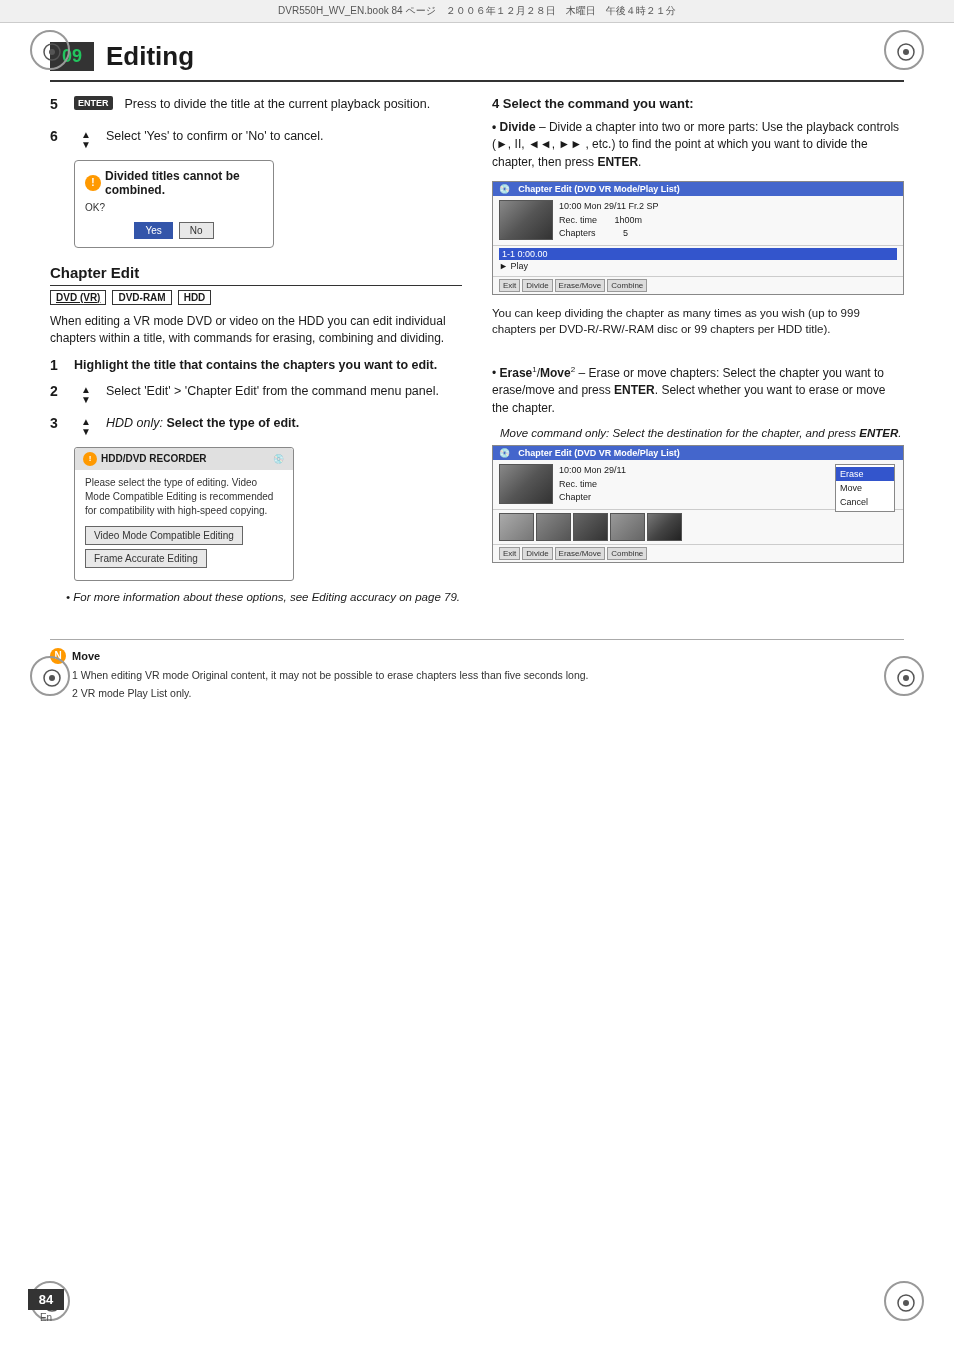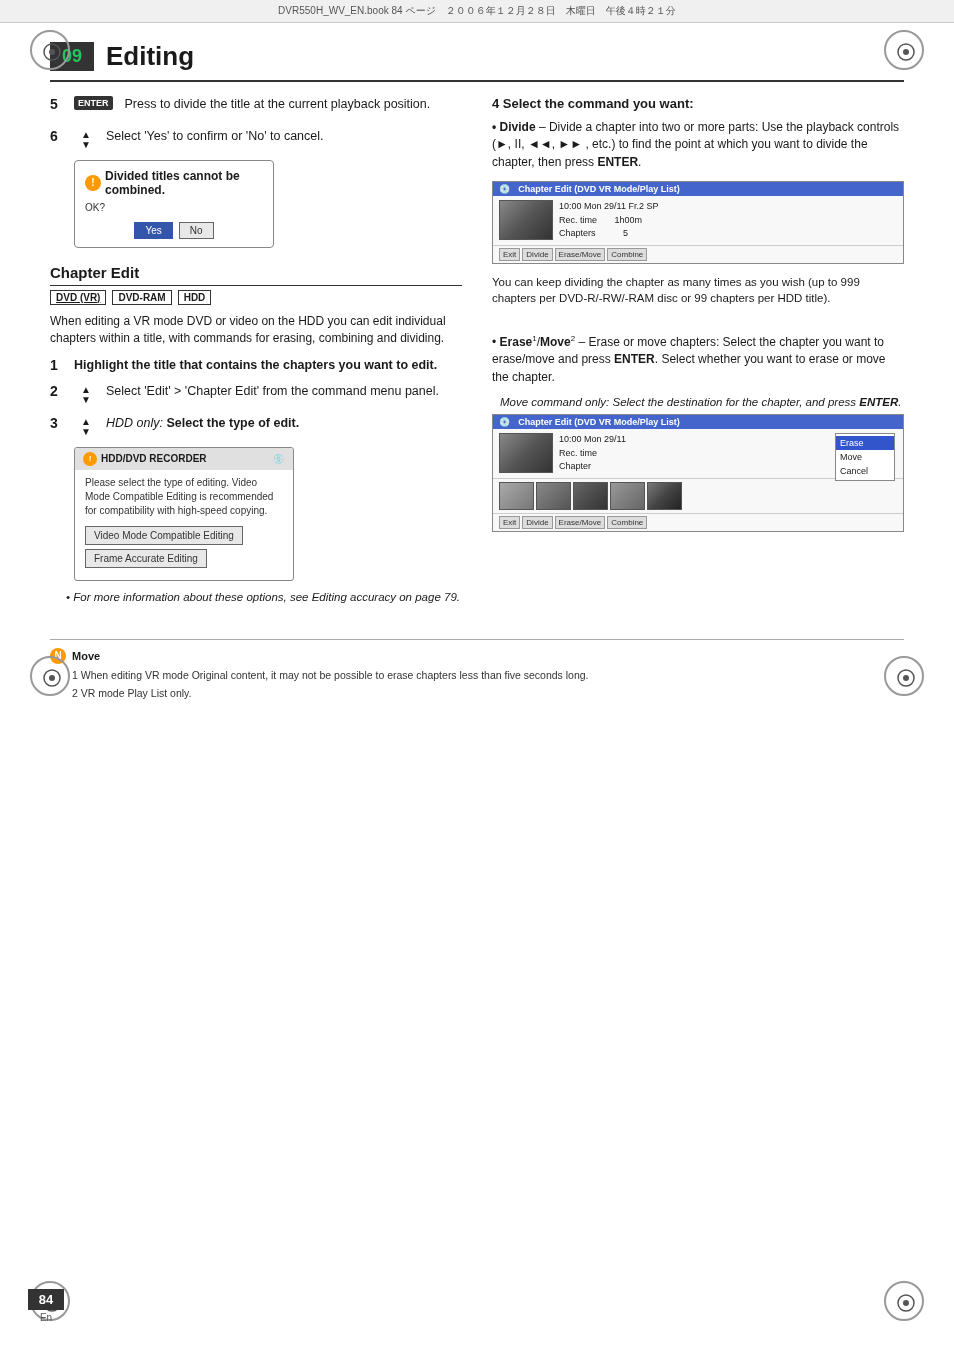--- a/index.html
+++ b/index.html
@@ -589,20 +589,24 @@
             &nbsp;&nbsp;&nbsp;&nbsp;&nbsp;
             <span>1h00m</span>
           </div>
           <div>
             <span>Chapters</span>
             &nbsp;&nbsp;&nbsp;&nbsp;&nbsp;&nbsp;&nbsp;&nbsp;&nbsp;
             <span>5</span>
           </div>
         </div>
       </div>
+      <div class="screen-list">
+        <div class="screen-list-item selected-item">1-1   0:00.00</div>
+        <div class="screen-list-item">► Play</div>
+      </div>
       <div class="screen-footer">
         <div class="screen-footer-btn">Exit</div>
         <div class="screen-footer-btn">Divide</div>
         <div class="screen-footer-btn">Erase/Move</div>
         <div class="screen-footer-btn">Combine</div>
       </div>
     </div>
 
     <p class="section-desc" style="margin-bottom:26px;font-size:11.5px">You can keep dividing the chapter as many times as you wish (up to 999 chapters per DVD-R/-RW/-RAM disc or 99 chapters per HDD title).</p>
 

